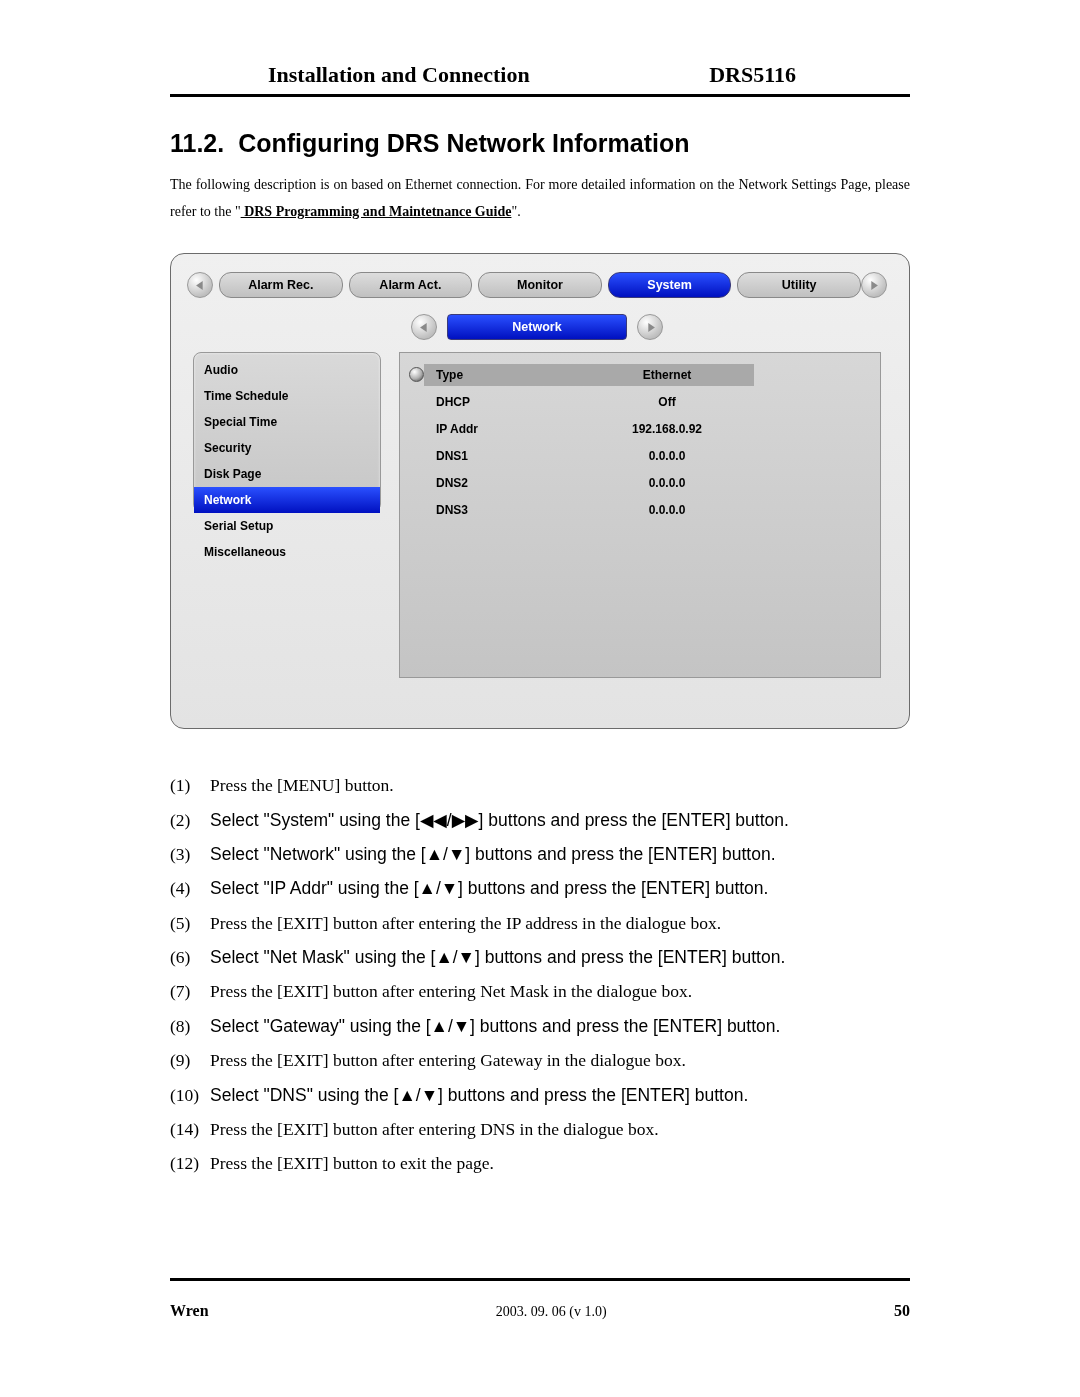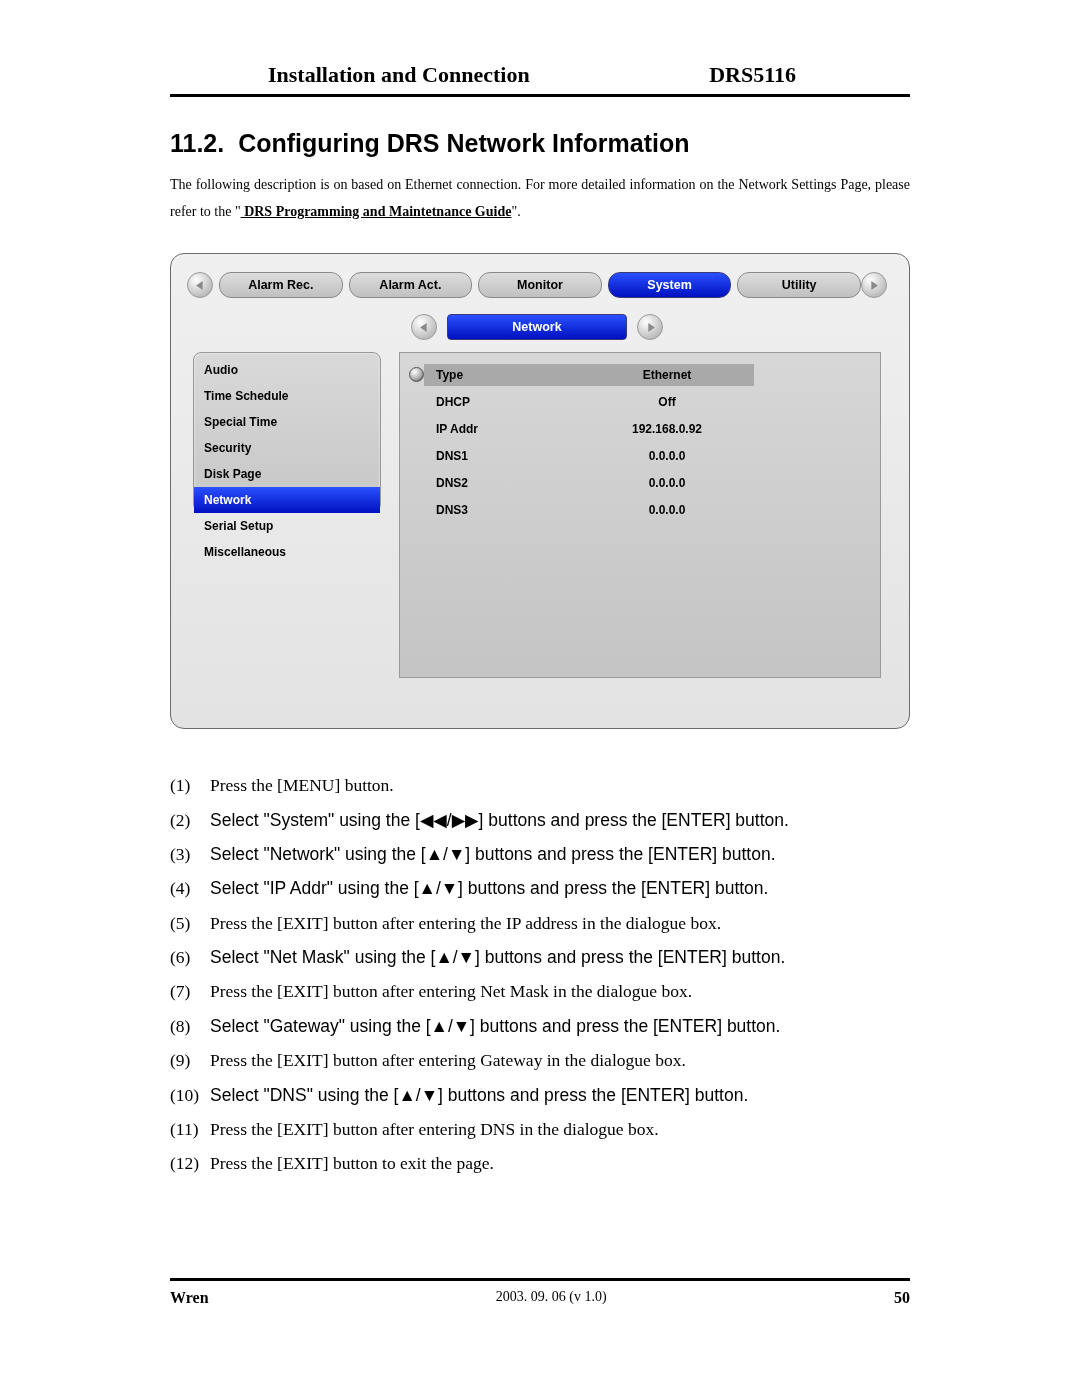--- a/index.html
+++ b/index.html
@@ -187,23 +187,24 @@
     flex-shrink: 0;
   }
   .footer-rule {
     border-top: 3px solid #000;
     margin-top: 98px;
     padding-top: 8px;
   }
   .footer {
     display: flex;
     justify-content: space-between;
-    align-items: flex-start;
+    align-items: flex-end;
     font-size: 16px;
     font-weight: bold;
+    margin-top: 13px;
   }
   .footer .date {
     font-size: 14px;
     font-weight: normal;
   }
   .tri { font-family: Arial, sans-serif; }
 </style>
 </head>
 <body>
 
@@ -350,21 +351,21 @@
       </div>
     <div class="step">
         <span class="num">(9)</span>
         <span>Press the [EXIT] button after entering Gateway in the dialogue box.</span>
       </div>
     <div class="step">
         <span class="num">(10)</span>
         <span class="tri">Select "DNS" using the [▲/▼] buttons and press the [ENTER] button.</span>
       </div>
     <div class="step">
-        <span class="num">(11)</span>
+        <span class="num">(14)</span>
         <span>Press the [EXIT] button after entering DNS in the dialogue box.</span>
       </div>
     <div class="step">
         <span class="num">(12)</span>
         <span>Press the [EXIT] button to exit the page.</span>
       </div>
   </div>
 
   <div class="footer-rule"></div>
   <div class="footer">

